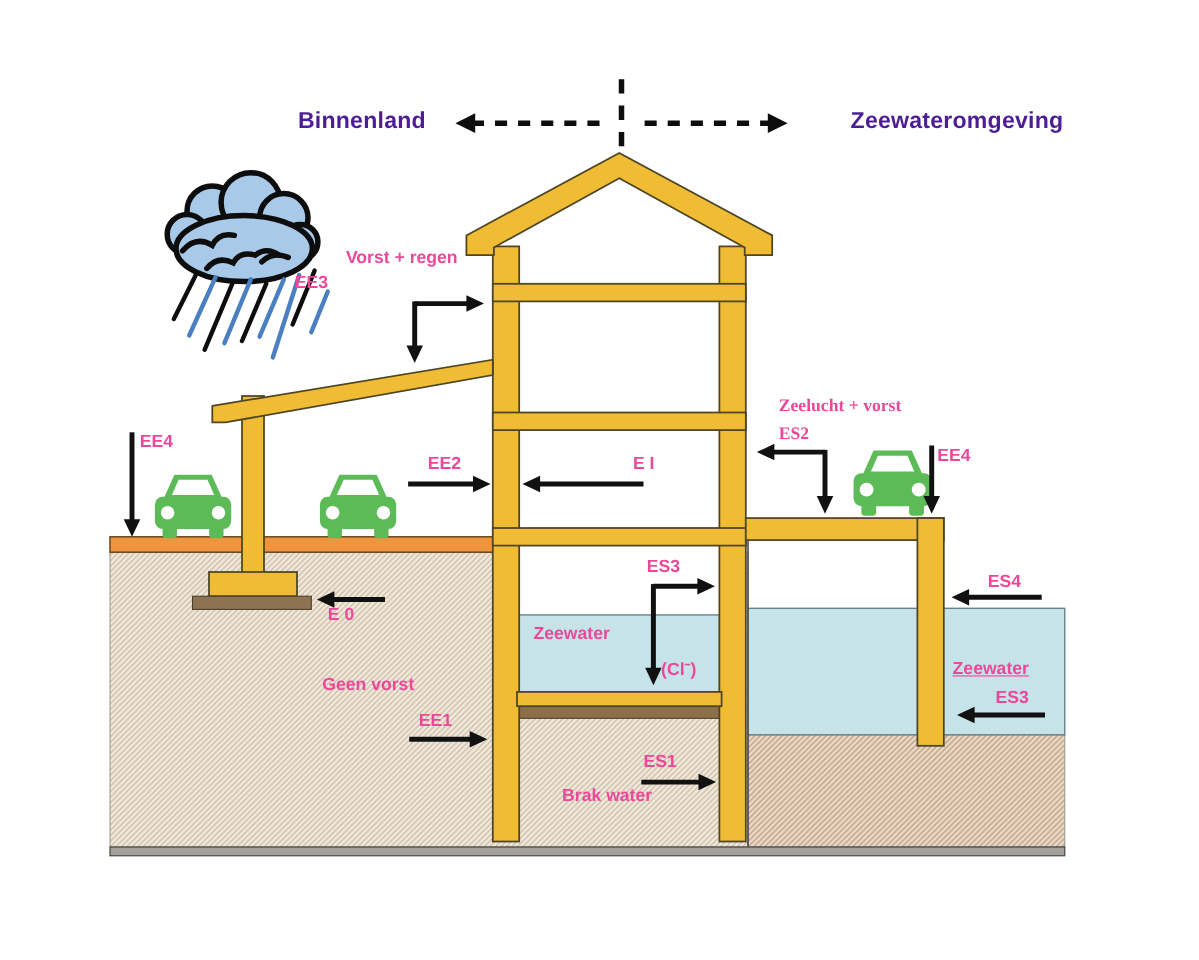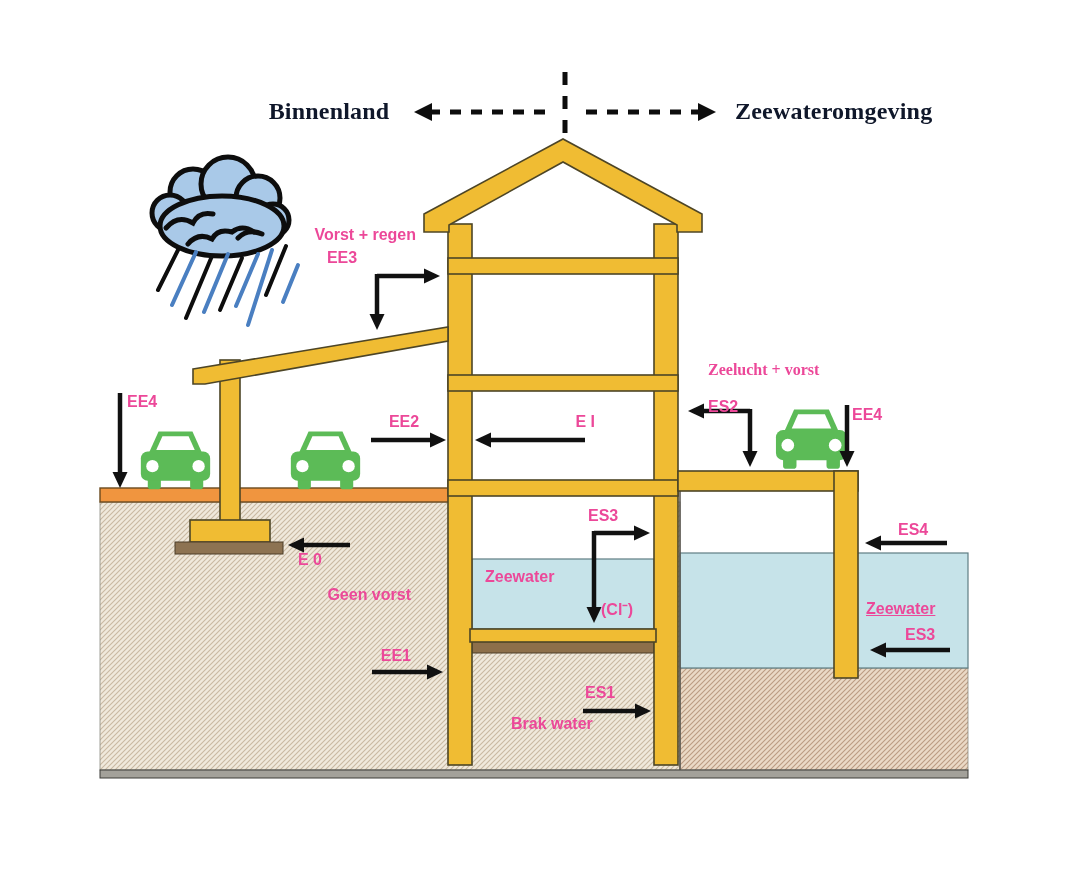--- a/index.html
+++ b/index.html
@@ -1,20 +1,20 @@
 <!DOCTYPE html>
 <html><head>
 <meta charset="utf-8">
 <style>
   html,body{margin:0;padding:0;background:#ffffff;}
   #stage{position:relative;width:1090px;height:873px;background:#ffffff;overflow:hidden;
          font-family:"Liberation Sans",sans-serif;}
   #diagram-svg{position:absolute;left:0;top:0;}
   .lbl{position:absolute;font-weight:bold;font-size:16px;line-height:1.12;color:#ec4899;white-space:nowrap;}
-  .hdr{font-size:24px;color:#0f172a;letter-spacing:.2px;font-family:Liberation Serif, serif;}
+  .hdr{font-size:21px;color:#4c1d95;letter-spacing:.2px;}
 </style>
 </head>
 <body>
 
 <div id="stage">
 
 <svg id="diagram-svg" width="1090" height="873" viewBox="0 0 1090 873">
   <defs>
     <pattern id="hatchInland" patternUnits="userSpaceOnUse" width="5" height="5">
       <rect width="5" height="5" fill="#F0E9DC"></rect>
@@ -191,42 +191,42 @@
     </g>
 
     <g>
       <line x1="950" y1="650" x2="884" y2="650"></line>
       <polygon points="870,650 886,642.5 886,657.5" stroke="none"></polygon>
     </g>
   </g>
 </svg>
 
 <div class="lbl hdr" style="left:254px;top:98px;width:150px;text-align:center;">Binnenland</div>
-<div class="lbl hdr" style="left:735px;top:98px;width:270px;">Zeewateromgeving</div>
+<div class="lbl hdr" style="left:735px;top:98px;width:270px;text-align:center;">Zeewateromgeving</div>
 
 <div class="lbl" style="left:268px;top:226px;width:148px;text-align:right;">Vorst + regen</div>
-<div class="lbl" style="left:268px;top:249px;width:148px;text-align:center;">EE3</div>
+<div class="lbl" style="left:268px;top:249px;width:148px;text-align:left;">EE3</div>
 
 <div class="lbl" style="left:127px;top:393px;">EE4</div>
 
 <div class="lbl" style="left:369px;top:413px;width:70px;text-align:center;">EE2</div>
 <div class="lbl" style="left:495px;top:413px;width:100px;text-align:right;">E I</div>
 
 <div class="lbl" style="left:708px;top:361px;font-family:Liberation Serif, serif;">Zeelucht + vorst</div>
-<div class="lbl" style="left:708px;top:398px;">ES2</div>
+<div class="lbl" style="left:708px;top:386px;font-family:Liberation Serif, serif;">ES2</div>
 
 <div class="lbl" style="left:852px;top:406px;">EE4</div>
 
 <div class="lbl" style="left:588px;top:507px;">ES3</div>
 <div class="lbl" style="left:485px;top:568px;">Zeewater</div>
 <div class="lbl" style="left:601px;top:568px;margin-top:33px;">(Cl⁻)</div>
 
 <div class="lbl" style="left:298px;top:551px;width:60px;text-align:left;">E 0</div>
 
-<div class="lbl" style="left:293px;top:586px;width:118px;text-align:right;">Geen vorst</div>
+<div class="lbl" style="left:293px;top:614px;width:118px;">Geen vorst</div>
 <div class="lbl" style="left:293px;top:647px;width:118px;text-align:right;">EE1</div>
 
 <div class="lbl" style="left:585px;top:684px;">ES1</div>
 <div class="lbl" style="left:511px;top:715px;">Brak water</div>
 
 <div class="lbl" style="left:898px;top:521px;">ES4</div>
 <div class="lbl" style="left:866px;top:600px;text-decoration:underline;">Zeewater</div>
 <div class="lbl" style="left:905px;top:626px;">ES3</div>
 
 </div>

